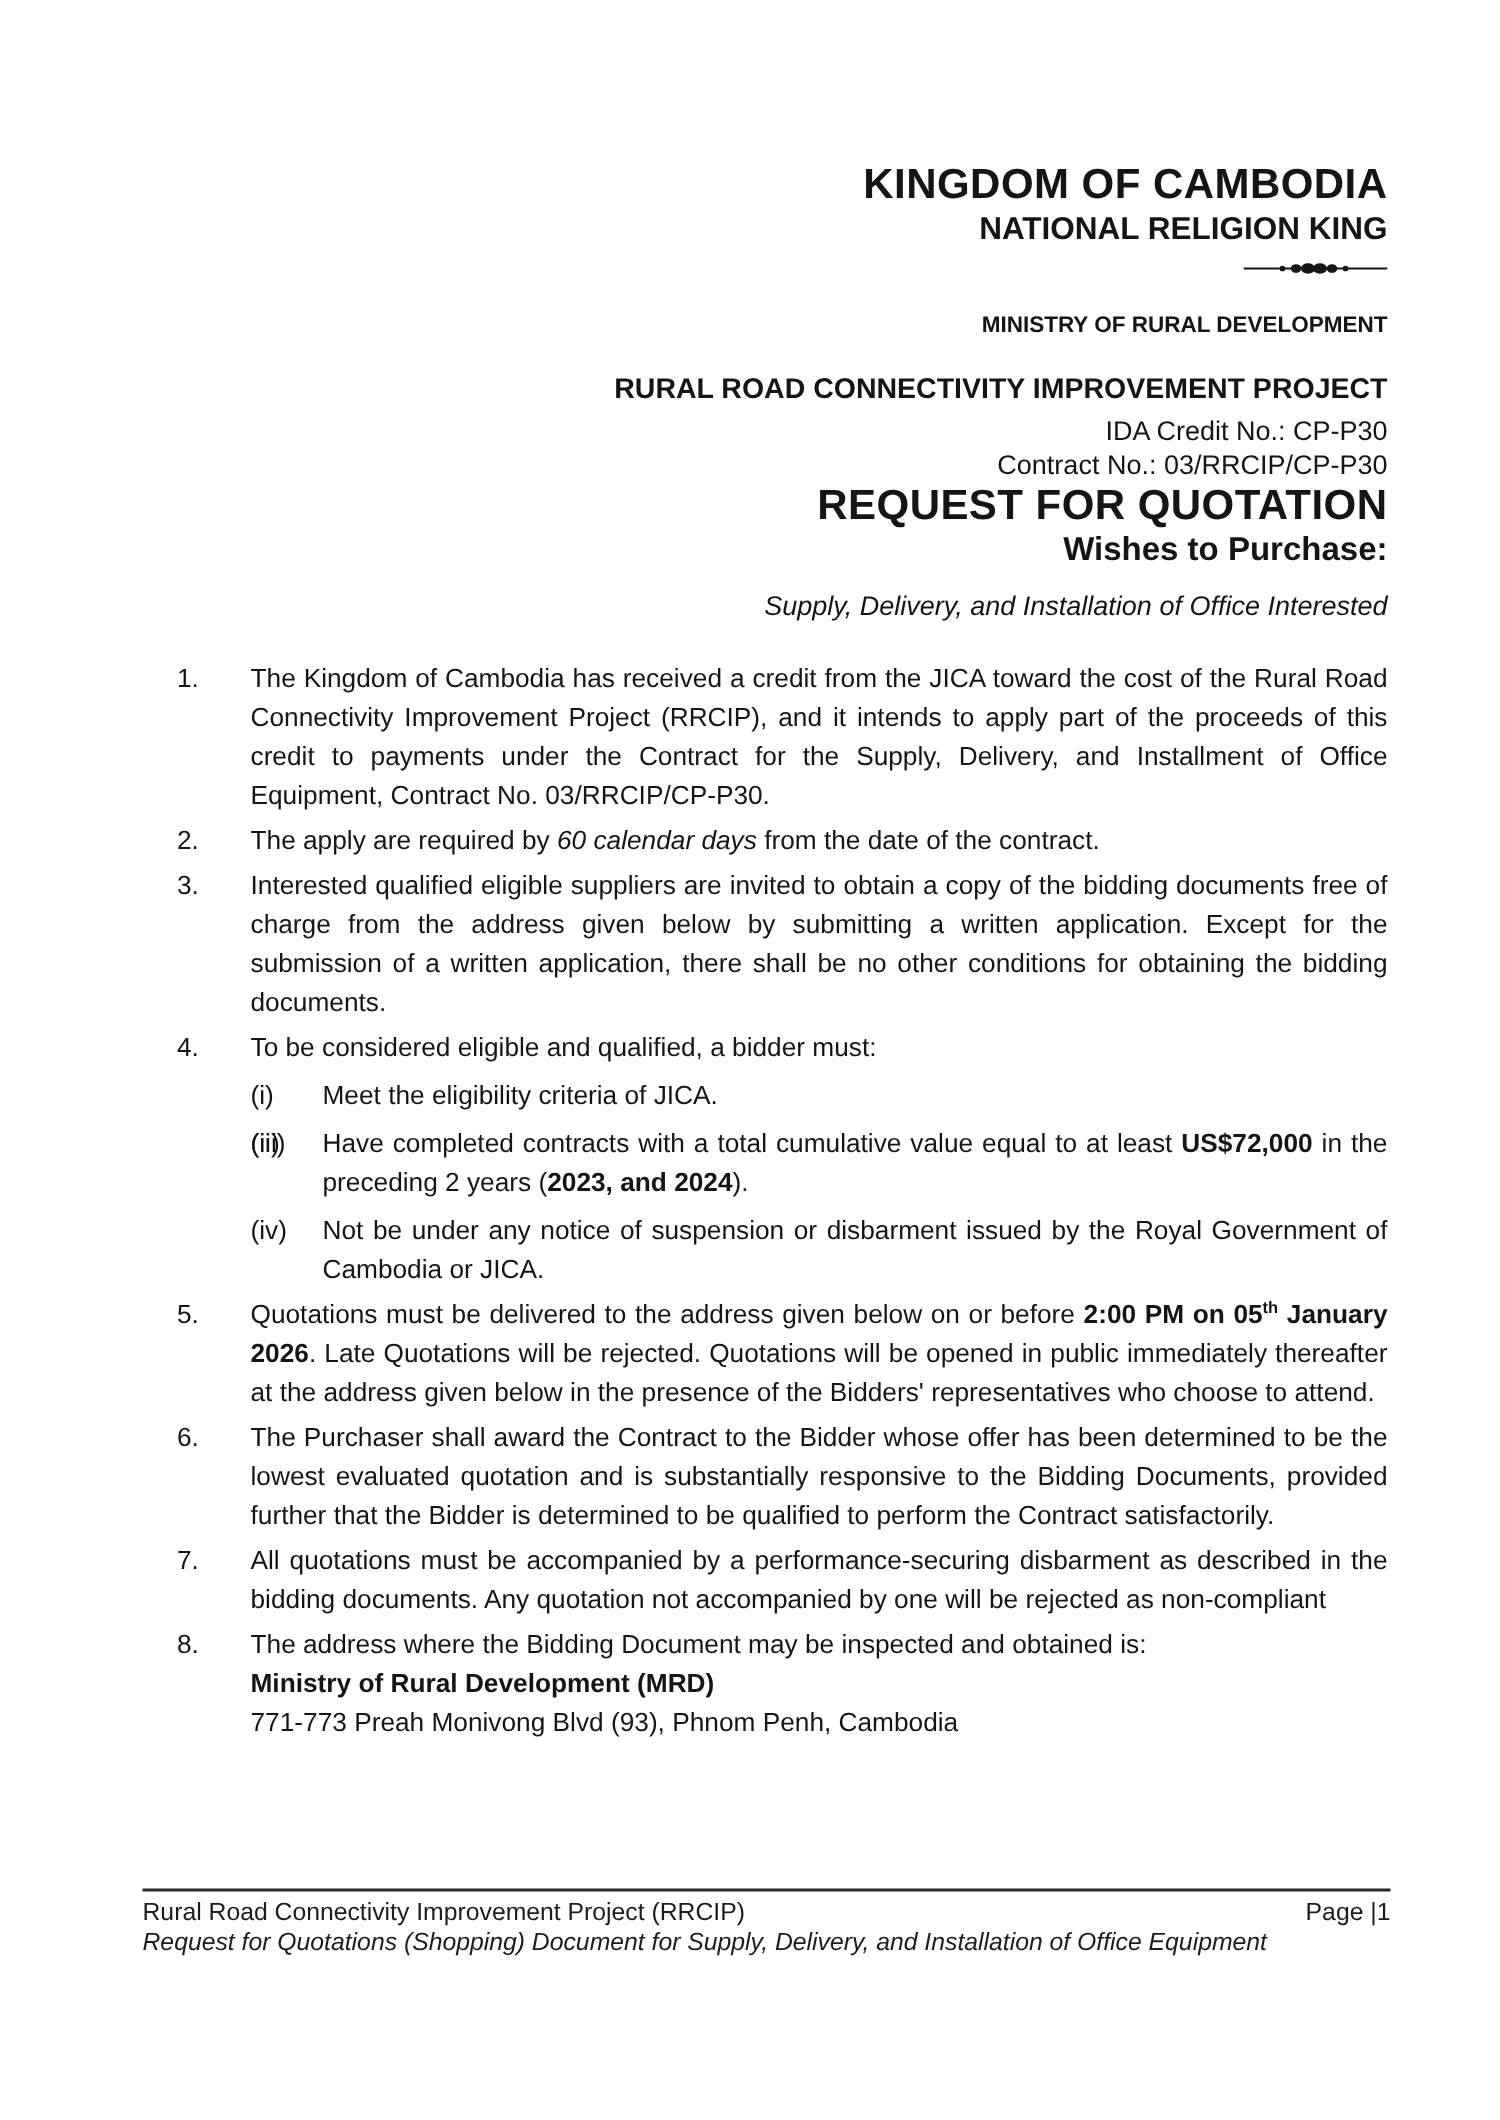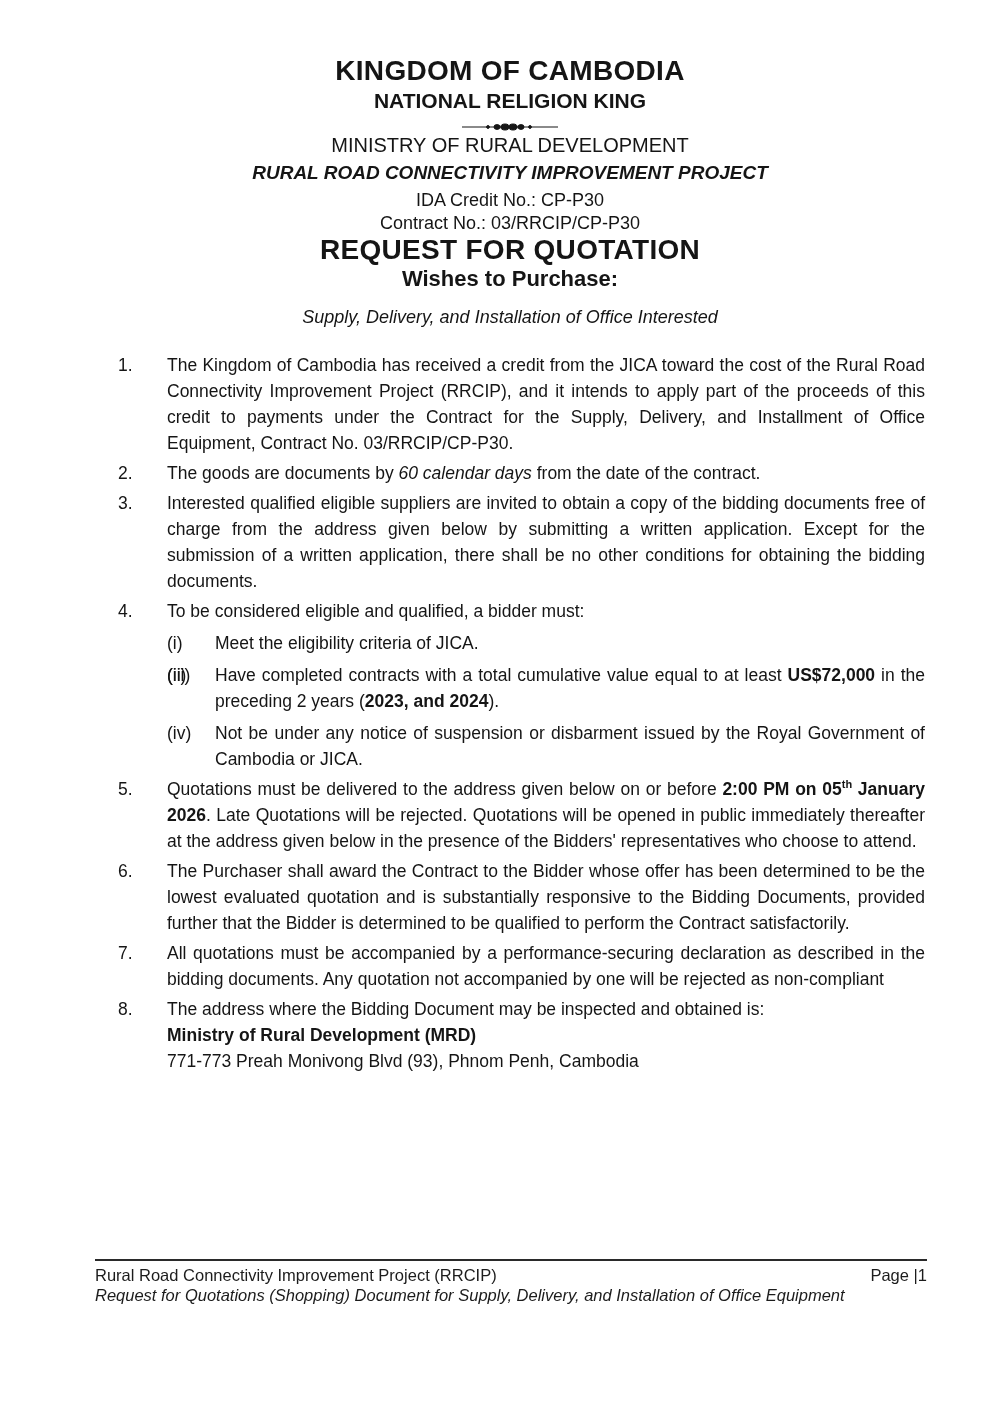--- a/index.html
+++ b/index.html
@@ -4,26 +4,26 @@
 <style>
   * { margin:0; padding:0; box-sizing:border-box; }
   html,body { background:#ffffff; }
   body {
     width:1000px; height:1413px; position:relative; overflow:hidden;
     font-family:"Liberation Sans", sans-serif; color:#151515;
   }
   .content { position:absolute; left:95px; top:0; width:830px; }
 
   
-  .header { text-align:center; padding-top:56px; }
+  .header { text-align:right; padding-top:108px; }
   .h-kingdom  { font-size:28px; font-weight:bold; line-height:30px; letter-spacing:.3px; }
   .h-motto    { font-size:21px; font-weight:bold; line-height:24px; margin-top:3px; }
   .divider-wrap { margin-top:9px; height:10px; line-height:0; }
-  .h-ministry { font-size:20px; font-weight:normal; line-height:27px; }
-  .h-project  { font-size:19px; font-weight:bold; line-height:23px; margin-top:2px;font-style:italic; }
+  .h-ministry { font-size:15px; font-weight:bold; line-height:27px; margin-top:19px; }
+  .h-project  { font-size:19px; font-weight:bold; line-height:23px; margin-top:18px; }
   .h-credit   { font-size:18px; line-height:22px; margin-top:5px; }
   .h-contract { font-size:18px; line-height:22px; margin-top:1px; }
   .h-title    { font-size:28px; font-weight:bold; line-height:32px; letter-spacing:.3px; }
   .h-sub      { font-size:22px; font-weight:bold; line-height:26px; margin-top:0; }
   .h-subject  { font-size:18px; font-style:italic; line-height:22px; margin-top:14px; }
 
   
   .rfq-list { margin-top:24px; list-style:none; }
   .item { position:relative; padding-left:72px; font-size:17.5px; line-height:26px; margin-bottom:4px; }
   .item > .num { position:absolute; left:23px; top:0; }
@@ -77,21 +77,21 @@
 
   <ol class="rfq-list">
 
     <li class="item just">
       <span class="num">1.</span>
       <span><span>The Kingdom of Cambodia has received a credit from the JICA toward the cost of the Rural Road Connectivity Improvement Project (RRCIP), and it intends to apply part of the proceeds of this credit to payments under the Contract for the Supply, Delivery, and Installment of Office Equipment, Contract No. 03/RRCIP/CP-P30.</span></span>
     </li>
 
     <li class="item">
       <span class="num">2.</span>
-      <span><span>The goods are documents by </span><span class="i">60 calendar days</span><span> from the date of the contract.</span></span>
+      <span><span>The apply are required by </span><span class="i">60 calendar days</span><span> from the date of the contract.</span></span>
     </li>
 
     <li class="item just">
       <span class="num">3.</span>
       <span><span>Interested qualified eligible suppliers are invited to obtain a copy of the bidding documents free of charge from the address given below by submitting a written application. Except for the submission of a written application, there shall be no other conditions for obtaining the bidding documents.</span></span>
     </li>
 
     <li class="item">
       <span class="num">4.</span>
       <span><span>To be considered eligible and qualified, a bidder must:</span></span>
@@ -119,21 +119,21 @@
       <span><span>Quotations must be delivered to the address given below on or before </span><span class="b">2:00 PM on 05</span><sup class="b">th</sup><span class="b"> January 2026</span><span>. Late Quotations will be rejected. Quotations will be opened in public immediately thereafter at the address given below in the presence of the Bidders' representatives who choose to attend.</span></span>
     </li>
 
     <li class="item just">
       <span class="num">6.</span>
       <span><span>The Purchaser shall award the Contract to the Bidder whose offer has been determined to be the lowest evaluated quotation and is substantially responsive to the Bidding Documents, provided further that the Bidder is determined to be qualified to perform the Contract satisfactorily.</span></span>
     </li>
 
     <li class="item just">
       <span class="num">7.</span>
-      <span><span>All quotations must be accompanied by a performance-securing declaration as described in the bidding documents. Any quotation not accompanied by one will be rejected as non-compliant</span></span>
+      <span><span>All quotations must be accompanied by a performance-securing disbarment as described in the bidding documents. Any quotation not accompanied by one will be rejected as non-compliant</span></span>
     </li>
 
     <li class="item">
       <span class="num">8.</span>
       <span><span>The address where the Bidding Document may be inspected and obtained is:</span><br><span class="b">Ministry of Rural Development (MRD)</span><br><span>771-773 Preah Monivong Blvd (93), Phnom Penh, Cambodia</span></span>
     </li>
 
   </ol>
 </div>
 

